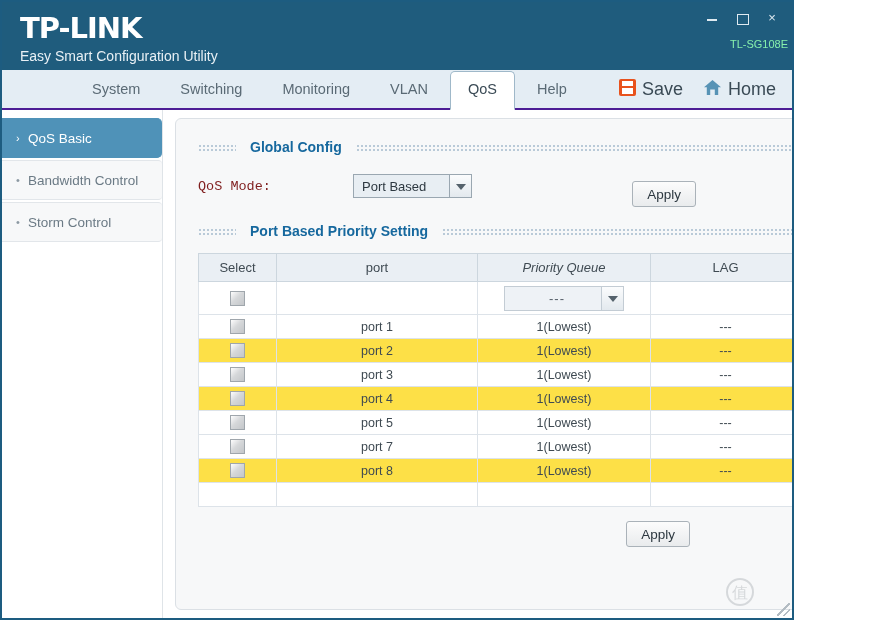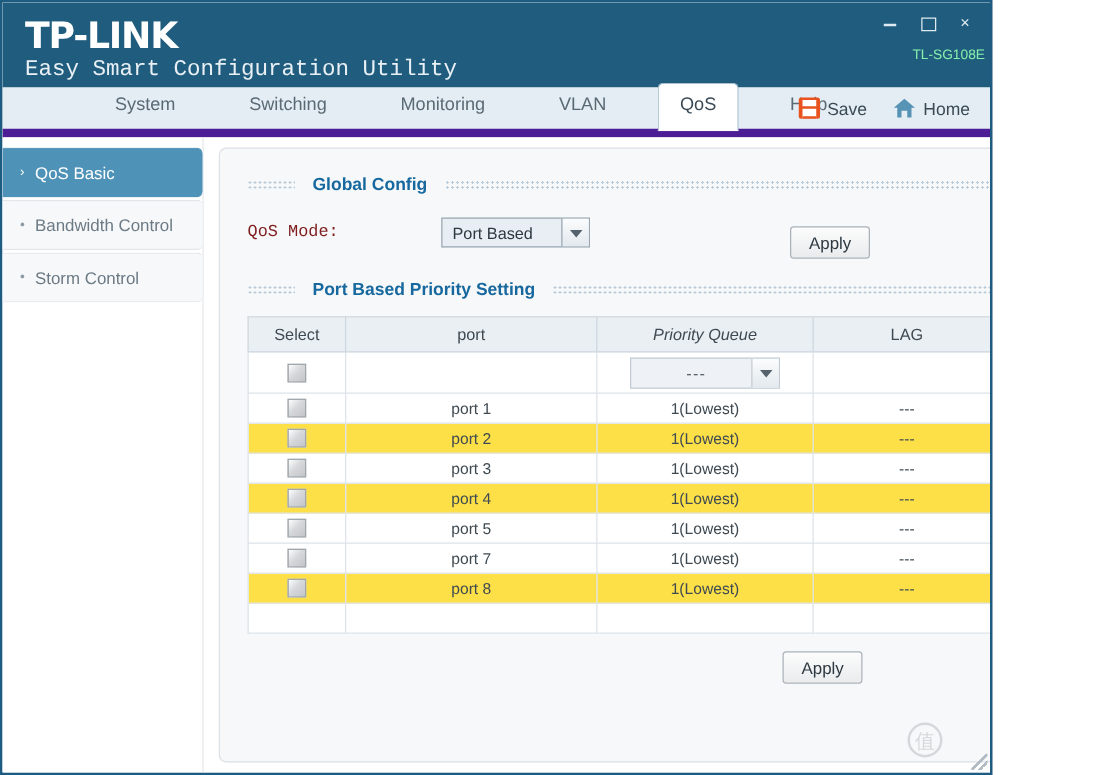--- a/index.html
+++ b/index.html
@@ -31,24 +31,23 @@
   .brand-logo {
     color: #ffffff;
     font-size: 29px;
     font-weight: bold;
     letter-spacing: -1px;
     line-height: 32px;
     font-family: "DejaVu Sans", sans-serif;
   }
   .brand-sub {
     color: #e8f0f5;
-    font-size: 18px;
+    font-size: 14px;
     line-height: 20px;
     margin-top: 2px;
-    font-family: Liberation Mono, monospace;
   }
   .win-buttons {
     position: absolute;
     top: 8px;
     right: 12px;
     display: flex;
     gap: 14px;
     align-items: center;
   }
   .win-btn {
@@ -80,25 +79,24 @@
     top: 36px;
     color: #86efac;
     font-size: 11px;
   }
 
   
   .navbar {
     position: relative;
     height: 40px;
     background: #e4edf4;
-    border-bottom: 7px solid #4c1d95;
+    border-bottom: 2px solid #4c1d95;
     display: flex;
     align-items: flex-end;
     padding-left: 72px;
-    gap: 19px;
   }
   .nav-tab {
     font-size: 14.5px;
     color: #5a6a75;
     padding: 8px 18px 9px 18px;
     margin-right: 4px;
     line-height: 20px;
     cursor: pointer;
     white-space: nowrap;
   }
@@ -116,24 +114,24 @@
   .nav-right {
     position: absolute;
     right: 16px;
     bottom: 8px;
     display: flex;
     align-items: center;
     gap: 8px;
   }
   .nav-action {
     display: flex;
-    align-items: flex-end;
+    align-items: flex-start;
     gap: 6px;
     cursor: pointer;
-    font-size: 14px;
+    font-size: 18px;
     color: #3a4a55;
     margin-left: 12px;
   }
   .ico-save {
     width: 17px; height: 17px;
     background: #e8521d;
     border-radius: 2px;
     position: relative;
   }
   .ico-save::before {

